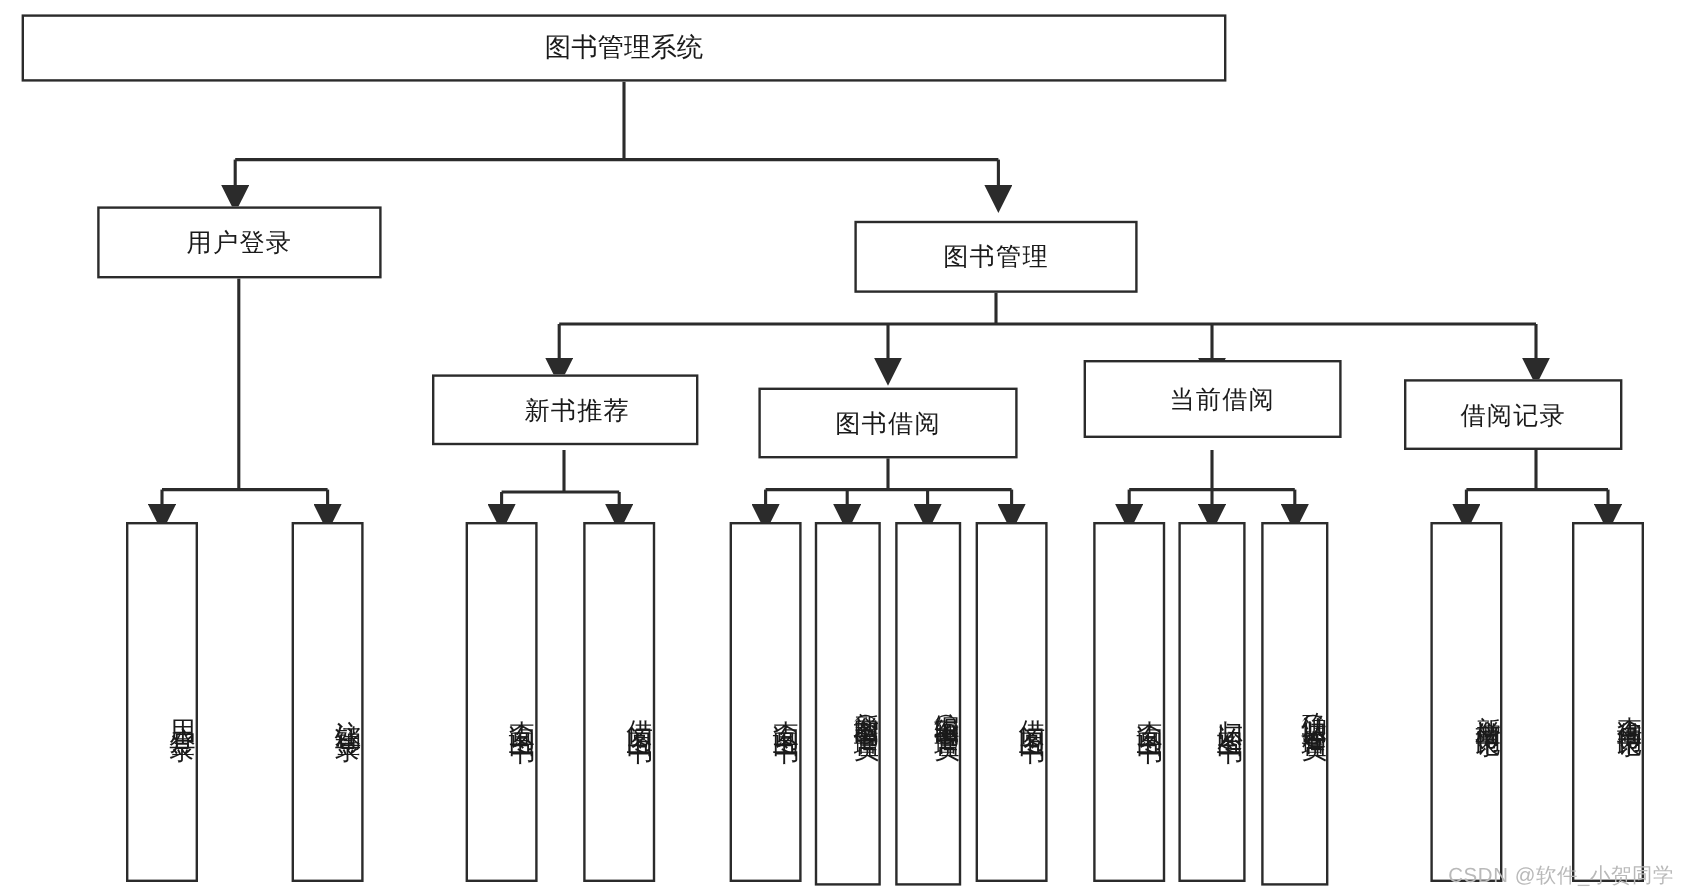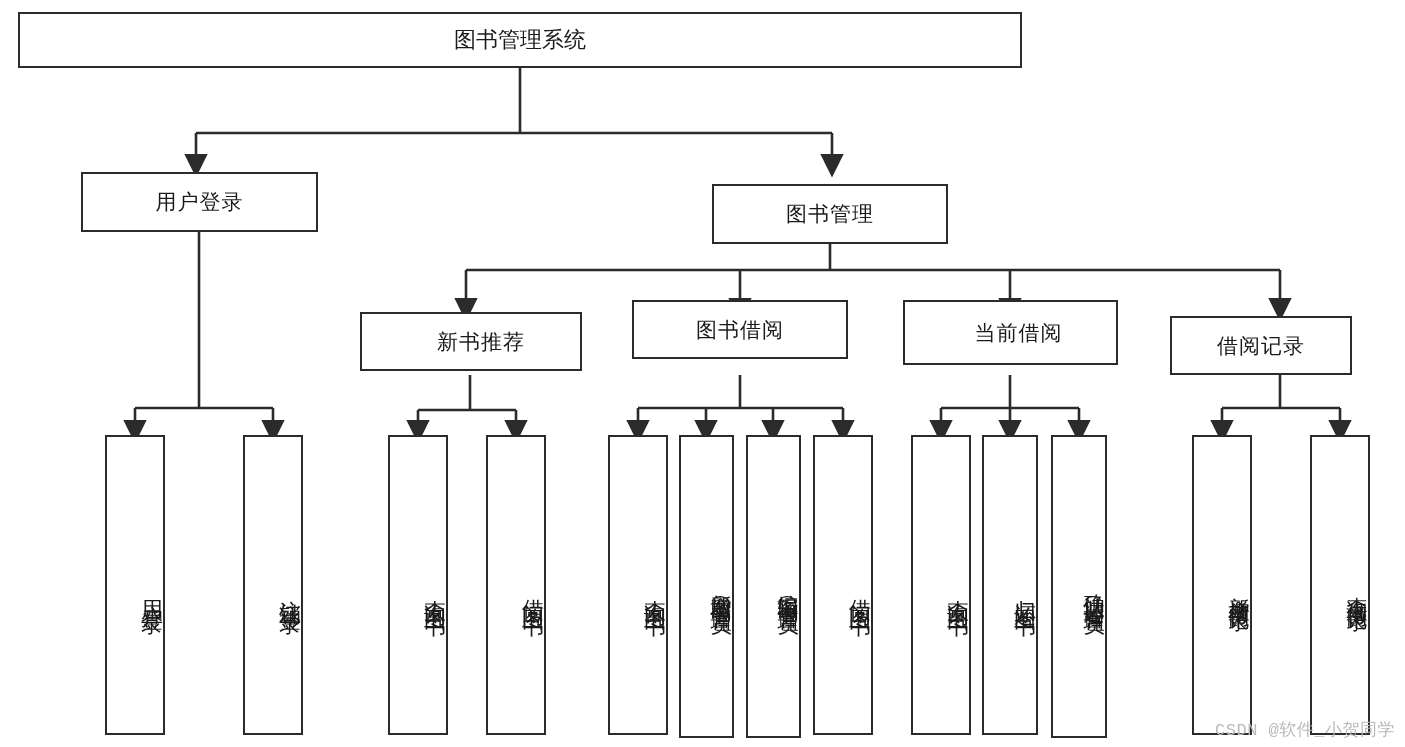--- a/index.html
+++ b/index.html
@@ -38,21 +38,20 @@
   }
   .node.leaf.tall{ font-size:21px; letter-spacing:3px; padding-top:8px;}
   .watermark{
     position:absolute;
     right:10px;bottom:6px;
     font-size:17px;
     color:#b9b9b9;
     letter-spacing:0.5px;
     z-index:3;
     white-space:nowrap;
-    font-family:Liberation Mono, monospace;
   }
 </style>
 </head>
 <body>
 
 <div id="canvas">
 
   <svg class="lines" viewBox="0 0 1405 747">
     <defs>
       <marker id="arrow" markerWidth="9" markerHeight="9" refX="1.5" refY="4.5" orient="auto" markerUnits="strokeWidth">
@@ -110,21 +109,21 @@
   <div class="node h" style="left:81px;top:172px;width:237px;height:60px;">
     <span>用户登录</span>
   </div>
   <div class="node h" style="left:712px;top:172px;width:236px;height:60px;margin-top:12px;">
     <span>图书管理</span>
   </div>
 
   <div class="node h" style="left:360px;top:312px;width:222px;height:59px;padding-left:20px;">
     <span>新书推荐</span>
   </div>
-  <div class="node h" style="left:632px;top:300px;width:216px;height:59px;">
+  <div class="node h" style="left:632px;top:323px;width:216px;height:59px;">
     <span>图书借阅</span>
   </div>
   <div class="node h" style="left:903px;top:300px;width:215px;height:65px;padding-left:16px;">
     <span>当前借阅</span>
   </div>
   <div class="node h" style="left:1170px;top:316px;width:182px;height:59px;">
     <span>借阅记录</span>
   </div>
 
   <div class="node leaf" style="left:105px;top:435px;width:60px;height:300px;">

